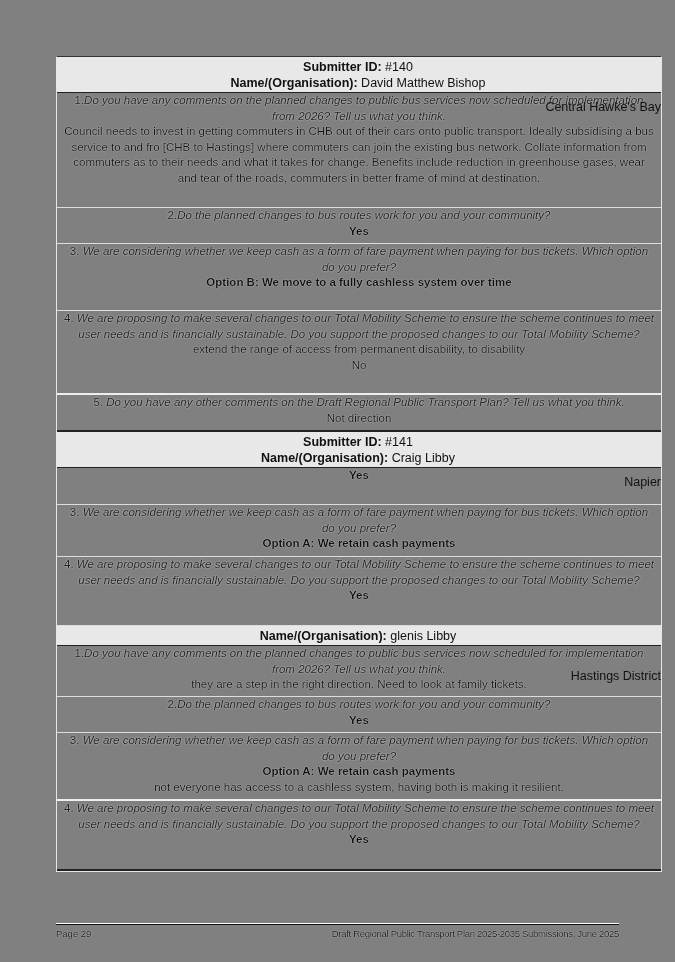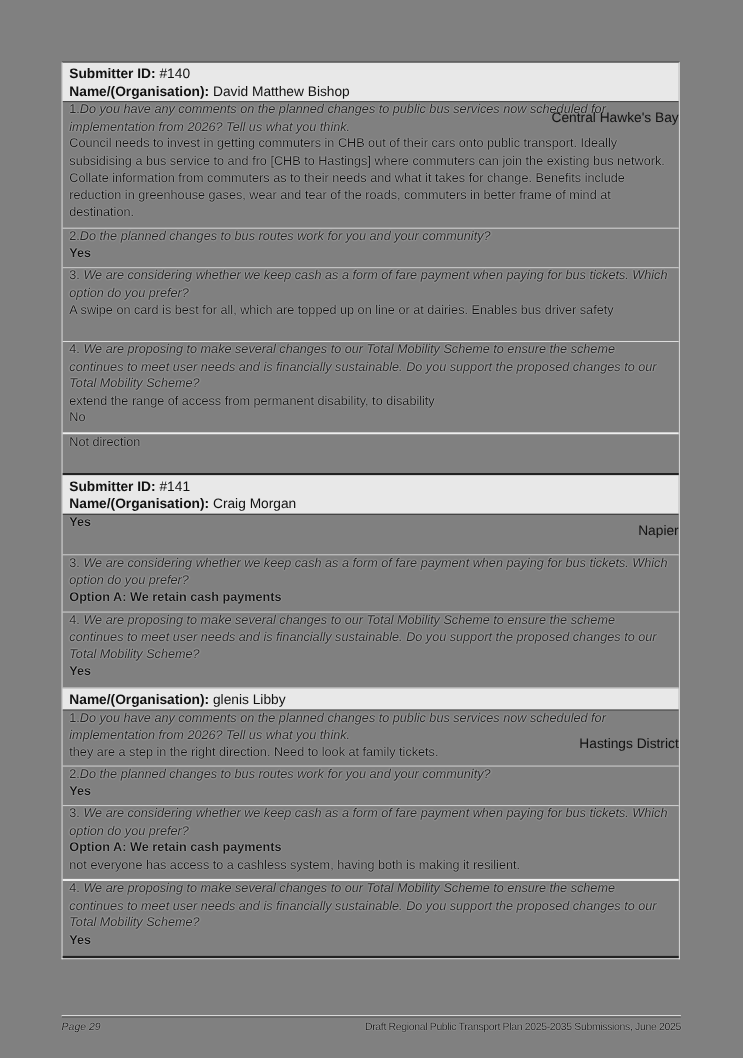--- a/index.html
+++ b/index.html
@@ -1,43 +1,43 @@
 <!DOCTYPE html>
 <html><head>
 <meta charset="utf-8">
 <style>
   html, body { margin:0; padding:0; }
   body {
     width:675px; height:962px; background:#808080; position:relative; overflow:hidden;
     font-family: "Liberation Sans", "DejaVu Sans", sans-serif; color:#111;
   }
   .table {
-    position:absolute; left:56px; top:56px; width:562px;
-    border:1px solid #e6e6e6; border-top:1px solid #333; box-sizing:border-box;
+    position:absolute; left:56px; top:56px; width:606px;
+    border:1px solid #e6e6e6; border-top:1px solid #333; box-sizing:border-box;text-align:center;
   }
   .header {
     background:#e8e8e8; border-bottom:1px solid #222; padding:2px 8px 1px 6px;
     font-size:12.5px; line-height:16px; position:relative;
   }
   .header .label { font-weight:bold; }
   .header .region { position:absolute; right:0; top:2px;margin-top:40px; }
   .row {
     background:#808080; border-bottom:1px solid #ddd; padding:0 6px 4px 6px;
     font-size:11.5px; line-height:15.5px; color:#111;
     text-shadow: 0 0 1px #fff;
   }
   .row.last { border-bottom:2px solid #222; }
   .q { font-style:italic; color:#222; text-shadow: 0 0 1.5px #eee; }
   .q .num { font-style:normal; }
   .ans-bold { font-weight:bold; }
   .footer-line {
     position:absolute; left:56px; top:923px; width:563px; height:1px; background:#fff;
     border-bottom:1px solid #111;
   }
-  .footer-left { position:absolute; left:56px; top:928px; font-size:9.5px; color:#111; text-shadow:0 0 1px #fff;font-style:italic; }
+  .footer-left { position:absolute; left:56px; top:928px; font-size:9.5px; color:#111; text-shadow:0 0 1px #fff; }
   .footer-right { position:absolute; right:56px; top:928px; font-size:9.5px; color:#111; text-shadow:0 0 1px #fff; letter-spacing:-0.3px; }
 </style>
 </head>
 <body>
 
 <div class="table">
 
   <div class="header">
     <div><span class="label">Submitter ID:</span> <span>#140</span></div>
     <span class="region">Central Hawke's Bay</span>
@@ -46,35 +46,36 @@
   <div class="row" style="height:110px">
     <div class="q"><span class="num">1.</span><span>Do you have any comments on the planned changes to public bus services now scheduled for implementation from 2026? Tell us what you think.</span></div>
     <div>Council needs to invest in getting commuters in CHB out of their cars onto public transport. Ideally subsidising a bus service to and fro [CHB to Hastings] where commuters can join the existing bus network. Collate information from commuters as to their needs and what it takes for change. Benefits include reduction in greenhouse gases, wear and tear of the roads, commuters in better frame of mind at destination.</div>
   </div>
   <div class="row" style="height:31px">
     <div class="q"><span class="num">2.</span><span>Do the planned changes to bus routes work for you and your community?</span></div>
     <div class="ans-bold">Yes</div>
   </div>
   <div class="row" style="height:62px">
     <div class="q"><span class="num">3.</span> <span>We are considering whether we keep cash as a form of fare payment when paying for bus tickets. Which option do you prefer?</span></div>
-    <div>A swipe on card is best for all, which are topped up on line or at dairies. Enables bus driver safety</div>
+    <div class="ans-bold">Option B: We move to a fully cashless system over time</div>
   </div>
   <div class="row" style="height:78px; border-bottom:2px solid #eee">
     <div class="q"><span class="num">4.</span> <span>We are proposing to make several changes to our Total Mobility Scheme to ensure the scheme continues to meet user needs and is financially sustainable. Do you support the proposed changes to our Total Mobility Scheme?</span></div>
     <div>extend the range of access from permanent disability, to disability</div>
     <div>No</div>
   </div>
   <div class="row last" style="height:31px">
+    <div class="q"><span class="num">5.</span> <span>Do you have any other comments on the Draft Regional Public Transport Plan? Tell us what you think.</span></div>
     <div>Not direction</div>
   </div>
 
   <div class="header">
     <div><span class="label">Submitter ID:</span> <span>#141</span></div>
     <span class="region">Napier</span>
-    <div><span class="label">Name/(Organisation):</span> <span>Craig Morgan</span></div>
+    <div><span class="label">Name/(Organisation):</span> <span>Craig Libby</span></div>
   </div>
   <div class="row" style="height:32px">
     <div class="ans-bold">Yes</div>
   </div>
   <div class="row" style="height:47px">
     <div class="q"><span class="num">3.</span> <span>We are considering whether we keep cash as a form of fare payment when paying for bus tickets. Which option do you prefer?</span></div>
     <div class="ans-bold">Option A: We retain cash payments</div>
   </div>
   <div class="row" style="height:64px">
     <div class="q"><span class="num">4.</span> <span>We are proposing to make several changes to our Total Mobility Scheme to ensure the scheme continues to meet user needs and is financially sustainable. Do you support the proposed changes to our Total Mobility Scheme?</span></div>

